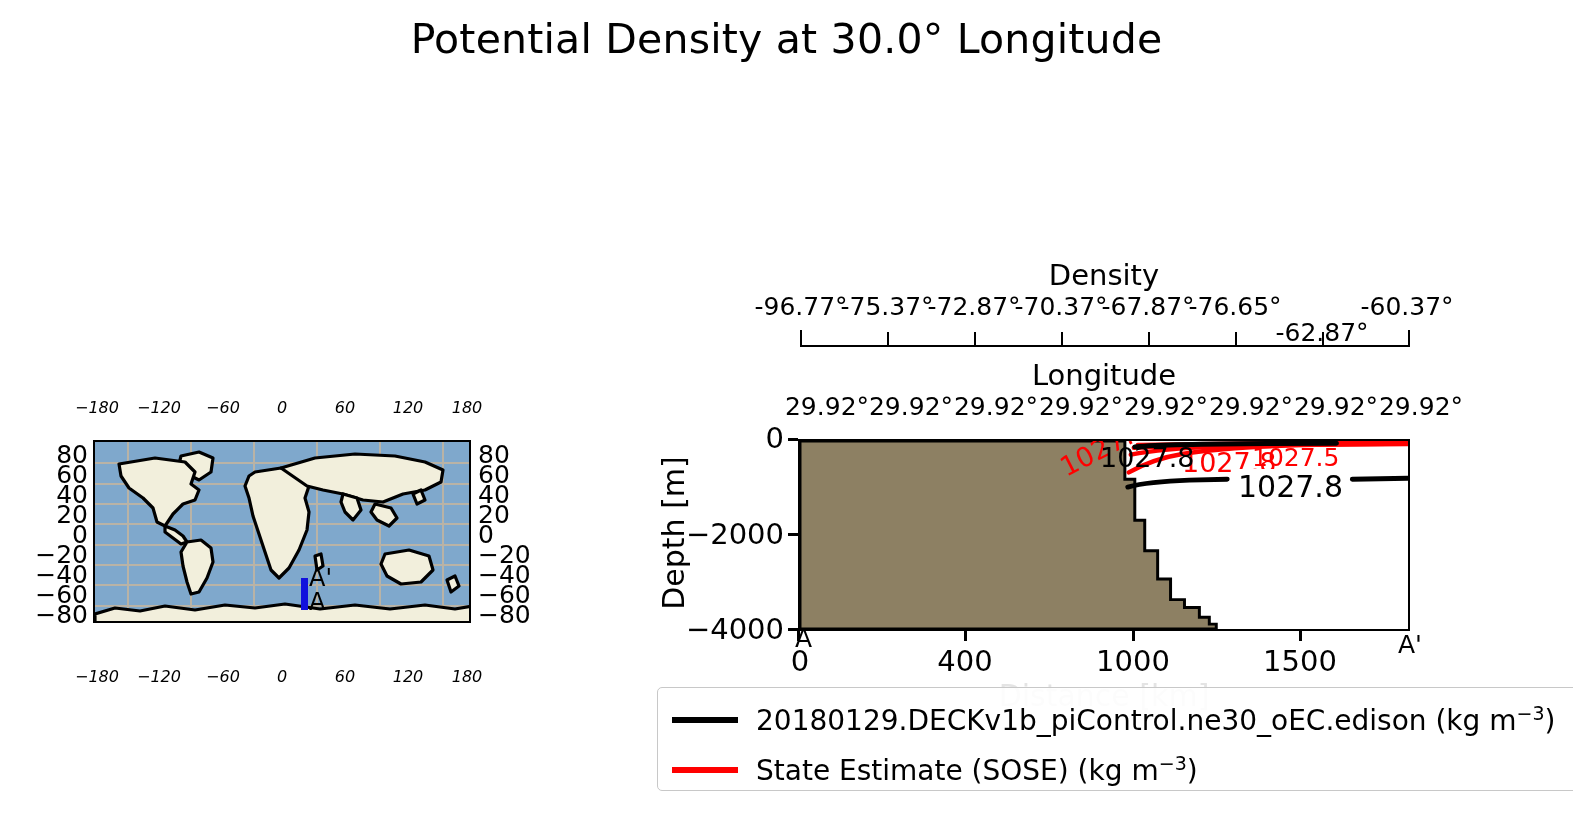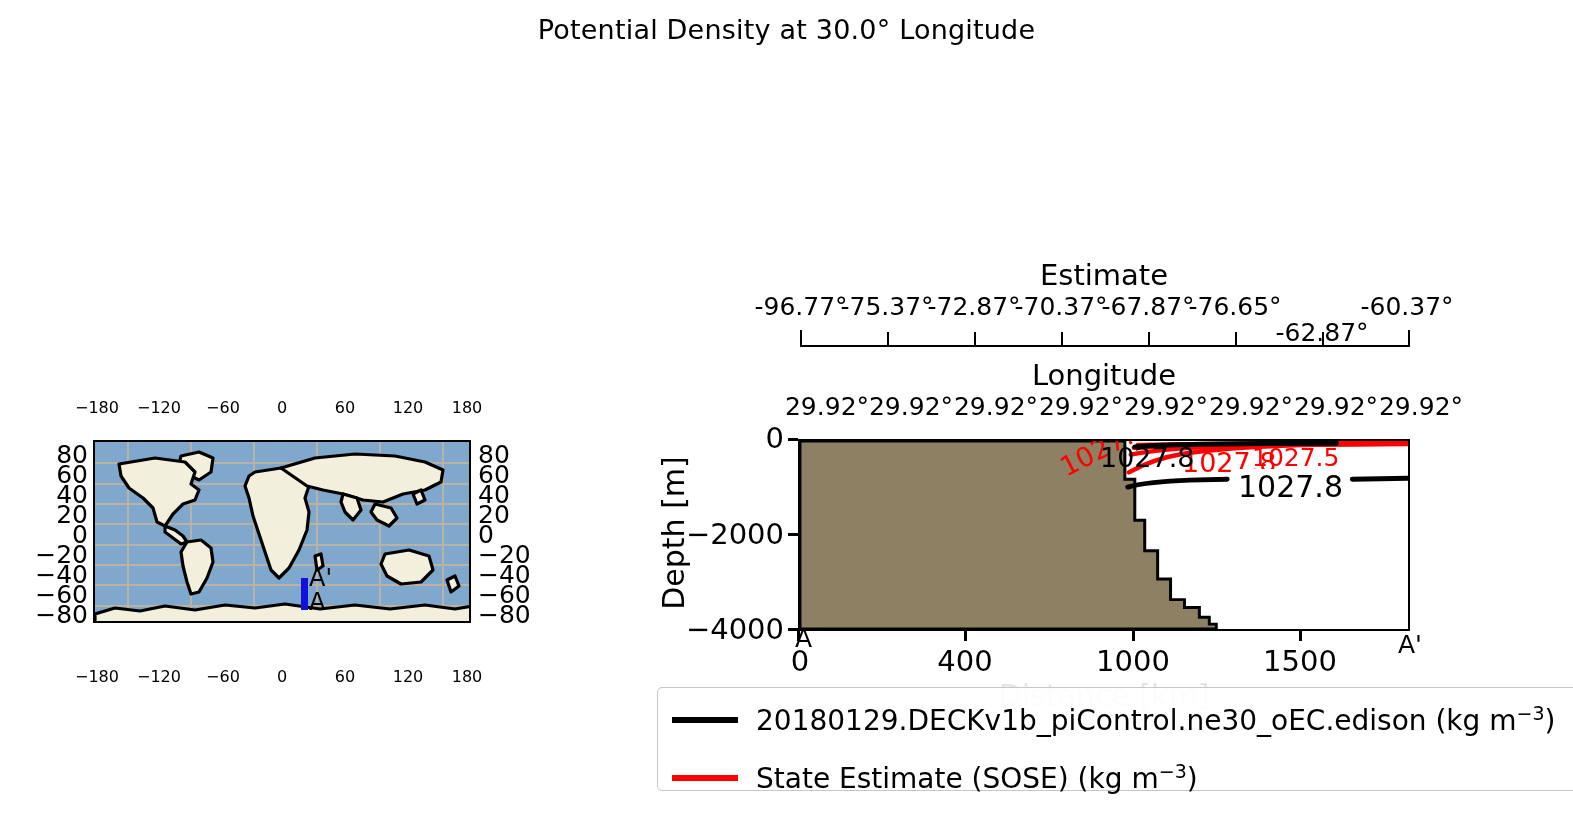--- a/index.html
+++ b/index.html
@@ -3,31 +3,31 @@
 <meta charset="utf-8">
 <style>
   html,body{margin:0;padding:0;background:#ffffff;}
   body{width:1573px;height:819px;position:relative;
        font-family:"DejaVu Sans","Liberation Sans",sans-serif;color:#000;
        overflow:hidden;}
   .abs{position:absolute;}
 
   
   #title{left:0;top:14px;width:1573px;text-align:center;line-height:1.22;}
-  #title div{font-size:27px;letter-spacing:.2px;}
+  #title div{font-size:41px;letter-spacing:.2px;}
 
   
   #map-panel{left:93px;top:440px;width:378px;height:183px;}
   #map-frame{position:absolute;inset:0;border:2px solid #000;box-sizing:border-box;
              background:#7FA8CC;overflow:hidden;}
   .grid-v{position:absolute;top:0;bottom:0;width:2px;background:#B9B3A6;}
   .grid-h{position:absolute;left:0;right:0;height:2px;background:#B9B3A6;}
   #transect{position:absolute;width:7px;background:#1111DD;}
   .xtickrow{position:relative;height:30px;}
-  .xtickrow span{position:absolute;transform:translateX(-50%);white-space:nowrap;}
+  .xtickrow span{position:absolute;transform:translateX(-50%);white-space:nowrap;font-style:italic;}
 
   
   #xsec{left:798px;top:439px;width:612px;height:192px;}
   #xsec-frame{position:absolute;inset:0;border:2px solid #000;box-sizing:border-box;
               background:#fff;overflow:hidden;}
   #bathy{position:absolute;left:0;top:0;width:100%;height:100%;}
   #contours{position:absolute;left:0;top:0;width:100%;height:100%;}
   .tick{position:absolute;background:#000;width:2px;}
   .tick-h{position:absolute;background:#000;height:2px;}
   .topticklab{position:absolute;font-size:25px;transform:translateX(-50%);
@@ -157,21 +157,21 @@
   <div class="abs" style="left:0;top:34px;font-size:25px;transform:translateY(-50%);">60</div>
   <div class="abs" style="left:0;top:54px;font-size:25px;transform:translateY(-50%);">40</div>
   <div class="abs" style="left:0;top:74px;font-size:25px;transform:translateY(-50%);">20</div>
   <div class="abs" style="left:0;top:94px;font-size:25px;transform:translateY(-50%);">0</div>
   <div class="abs" style="left:0;top:114px;font-size:25px;transform:translateY(-50%);">−20</div>
   <div class="abs" style="left:0;top:134px;font-size:25px;transform:translateY(-50%);">−40</div>
   <div class="abs" style="left:0;top:154px;font-size:25px;transform:translateY(-50%);">−60</div>
   <div class="abs" style="left:0;top:174px;font-size:25px;transform:translateY(-50%);">−80</div>
 </div>
 
-<div class="axname abs" style="left:1104px;top:258px;">Estimate</div>
+<div class="axname abs" style="left:1104px;top:258px;">Density</div>
 
 <div class="abs" style="left:798px;top:292px;width:612px;height:30px;">
   <span class="topticklab" style="left:3px;">-96.77°</span>
   <span class="topticklab" style="left:89px;">-75.37°</span>
   <span class="topticklab" style="left:176px;">-72.87°</span>
   <span class="topticklab" style="left:263px;">-70.37°</span>
   <span class="topticklab" style="left:350px;">-67.87°</span>
   <span class="topticklab" style="left:437px;">-76.65°</span>
   <span class="topticklab" style="left:524px;margin-top:26px;">-62.87°</span>
   <span class="topticklab" style="left:609px;">-60.37°</span>
@@ -263,17 +263,17 @@
 <div class="endlab abs" style="left:795px;top:624px;">A</div>
 <div class="endlab abs" style="left:1398px;top:630px;">A'</div>
 
 <div id="dist-title">Distance [km]</div>
 
 <div id="legend" class="abs">
   <div class="leg-row" style="top:14px;">
     <span class="leg-line" style="background:#000000;"></span>
     <span class="leg-text"><span>20180129.DECKv1b_piControl.ne30_oEC.edison (kg m</span><sup>−3</sup><span>)</span></span>
   </div>
-  <div class="leg-row" style="top:64px;margin-top:8px;">
+  <div class="leg-row" style="top:64px;">
     <span class="leg-line" style="background:#FF0000;"></span>
     <span class="leg-text"><span>State Estimate (SOSE) (kg m</span><sup>−3</sup><span>)</span></span>
   </div>
 </div>
 
 </body></html>

